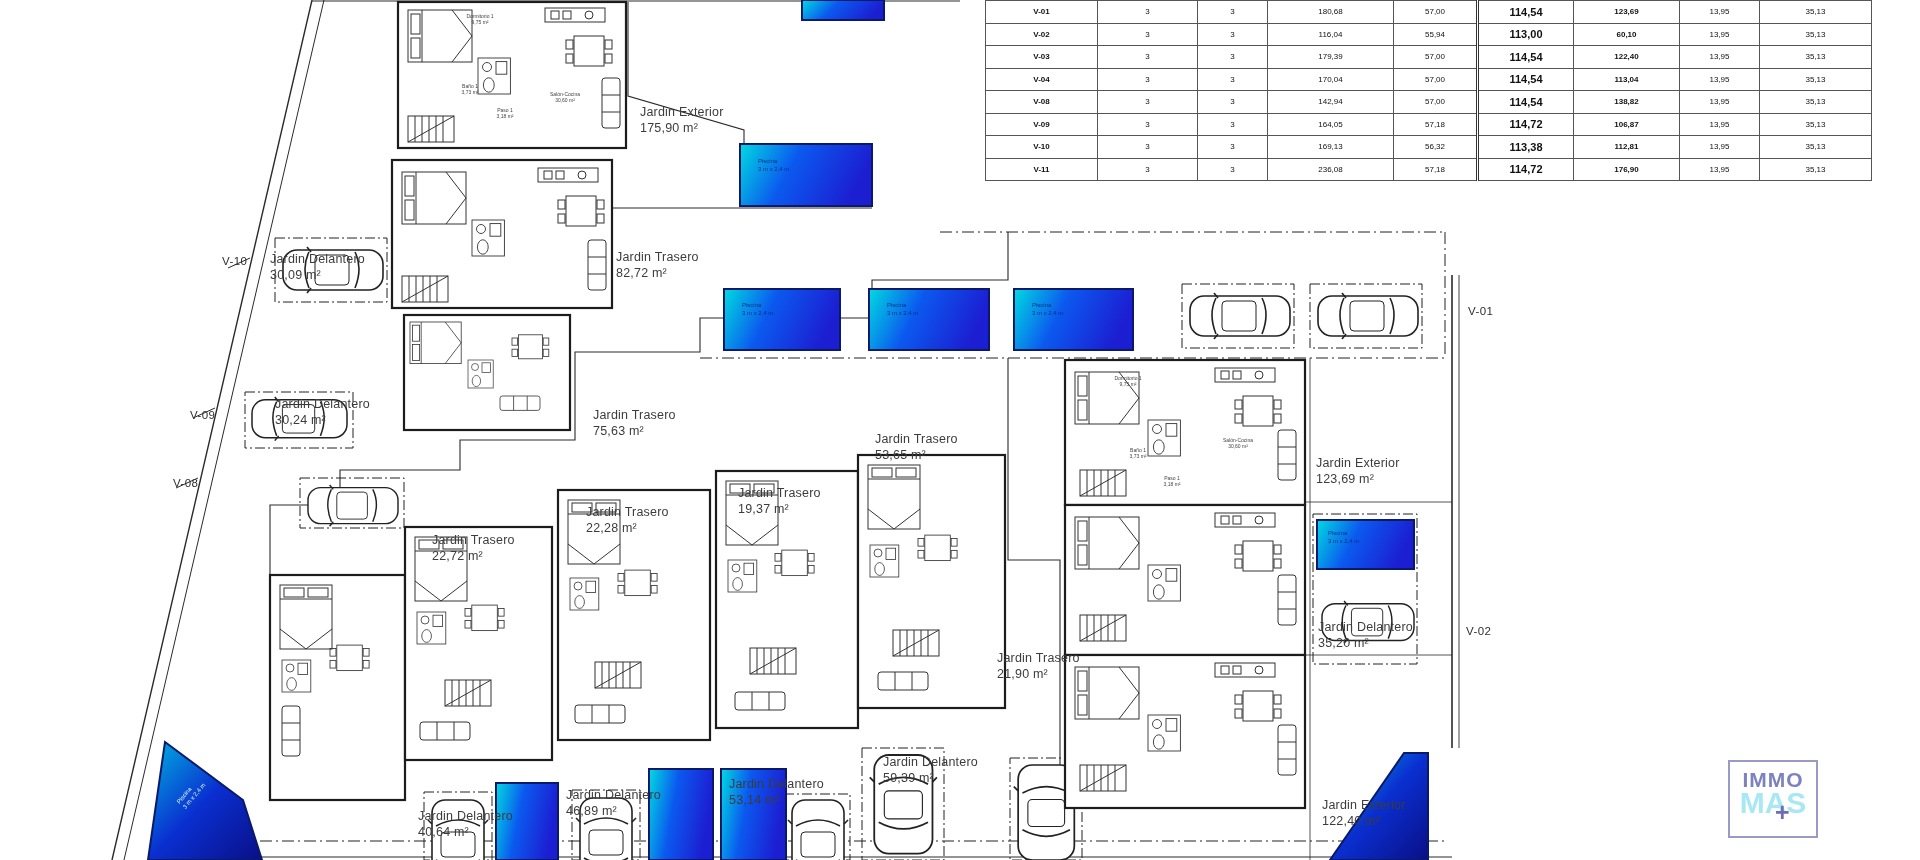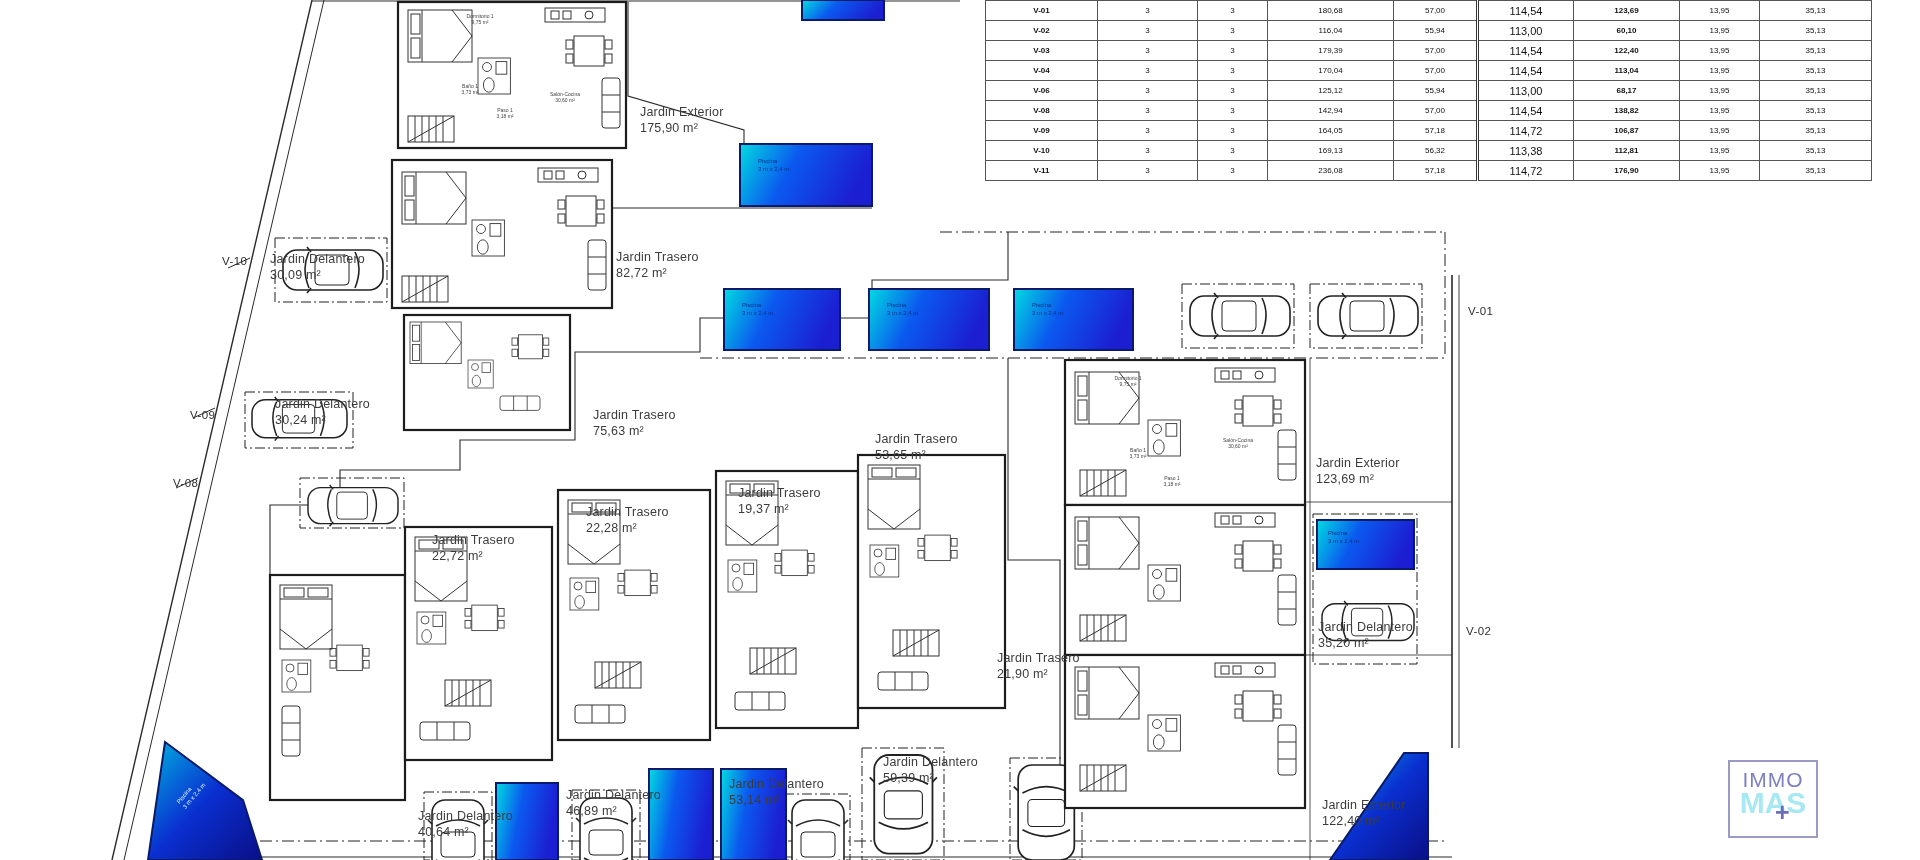--- a/index.html
+++ b/index.html
@@ -12,26 +12,26 @@
   .vlabel{position:absolute;color:#2f2f2f;font-size:11.5px;letter-spacing:.4px;}
   .pool-label{position:absolute;color:#083089;font-size:6px;line-height:1.3;white-space:nowrap;}
   .pool-label .l2{display:block;}
   .pool-label.rot{transform:rotate(-50deg);}
   
   table.vtable{position:absolute;left:985px;top:0;width:886px;height:181px;border-collapse:collapse;
                table-layout:fixed;background:#fff;}
   table.vtable td{border:1px solid #555;text-align:center;vertical-align:middle;padding:0;
                   font-size:8px;color:#111;overflow:hidden;}
   table.vtable td.id{font-weight:bold;}
-  table.vtable td.big{font-weight:normal;font-size:11px;border-left:3px double #333;}
+  table.vtable td.big{font-weight:bold;font-size:11px;border-left:3px double #333;}
   table.vtable td.b7{font-weight:bold;text-align:center;}
   
   .logo{position:absolute;left:1728px;top:760px;width:86px;height:74px;border:2px solid #9a9ac6;
         background:#fff;text-align:center;}
-  .logo .t{margin-top:7px;font-size:21px;font-weight:normal;color:#7d81bd;letter-spacing:1px;line-height:1;}
+  .logo .t{margin-top:7px;font-size:21px;font-weight:bold;color:#7d81bd;letter-spacing:1px;line-height:1;}
   .logo .b{margin-top:-2px;font-size:30px;font-weight:bold;color:#a8e8f2;letter-spacing:0px;line-height:1;}
   .logo .plus{position:absolute;left:45px;top:36px;font-size:25px;font-weight:bold;color:#6c6cb8;}
 </style>
 </head>
 <body>
 
 <div class="stage">
 
   <svg width="1920" height="860" viewBox="0 0 1920 860">
     <defs>
@@ -399,31 +399,20 @@
           <td>3</td>
           <td>3</td>
           <td>170,04</td>
           <td>57,00</td>
           <td class="big">114,54</td>
           <td class="b7">113,04</td>
           <td>13,95</td>
           <td>35,13</td>
       </tr>
       <tr>
-        <td class="id">V-06</td>
-          <td>3</td>
-          <td>3</td>
-          <td>125,12</td>
-          <td>55,94</td>
-          <td class="big">113,00</td>
-          <td class="b7">68,17</td>
-          <td>13,95</td>
-          <td>35,13</td>
-      </tr>
-      <tr>
         <td class="id">V-08</td>
           <td>3</td>
           <td>3</td>
           <td>142,94</td>
           <td>57,00</td>
           <td class="big">114,54</td>
           <td class="b7">138,82</td>
           <td>13,95</td>
           <td>35,13</td>
       </tr>

